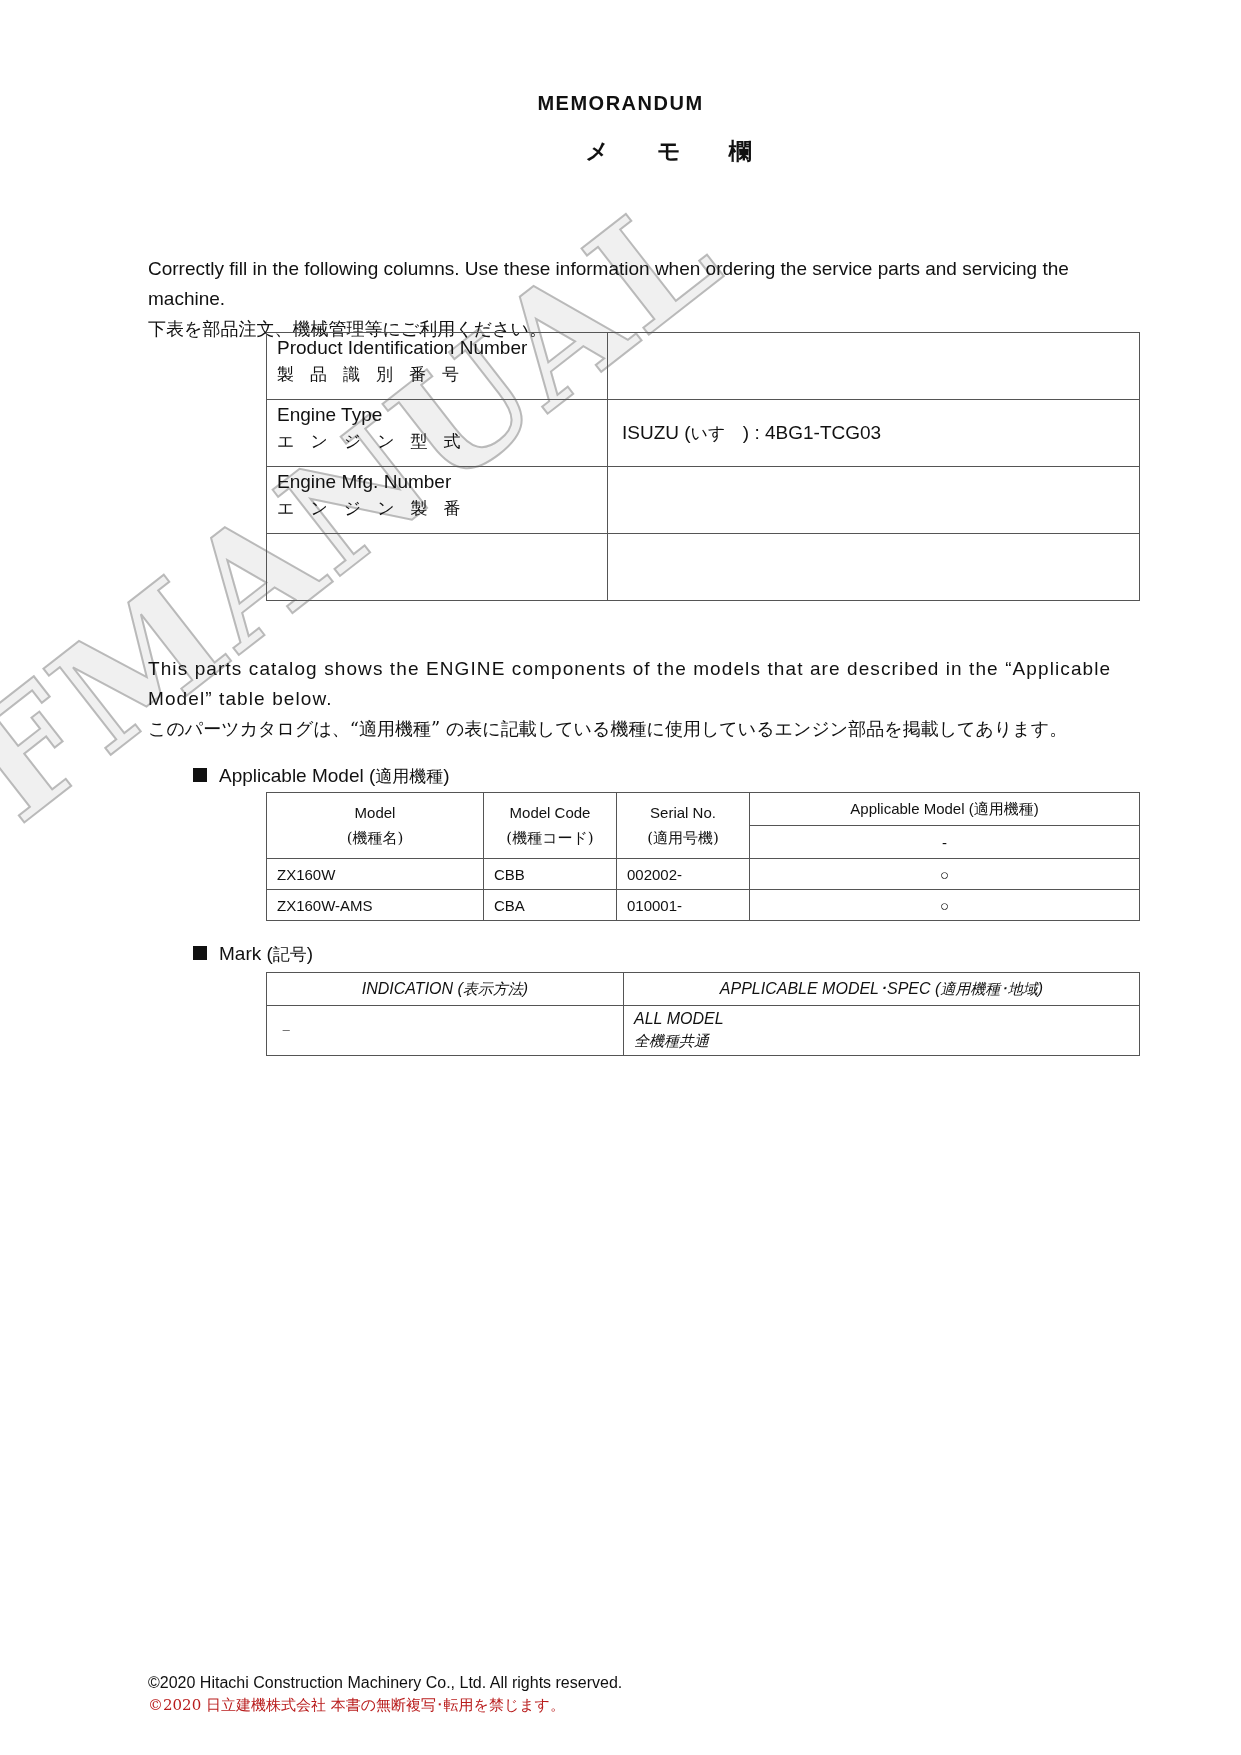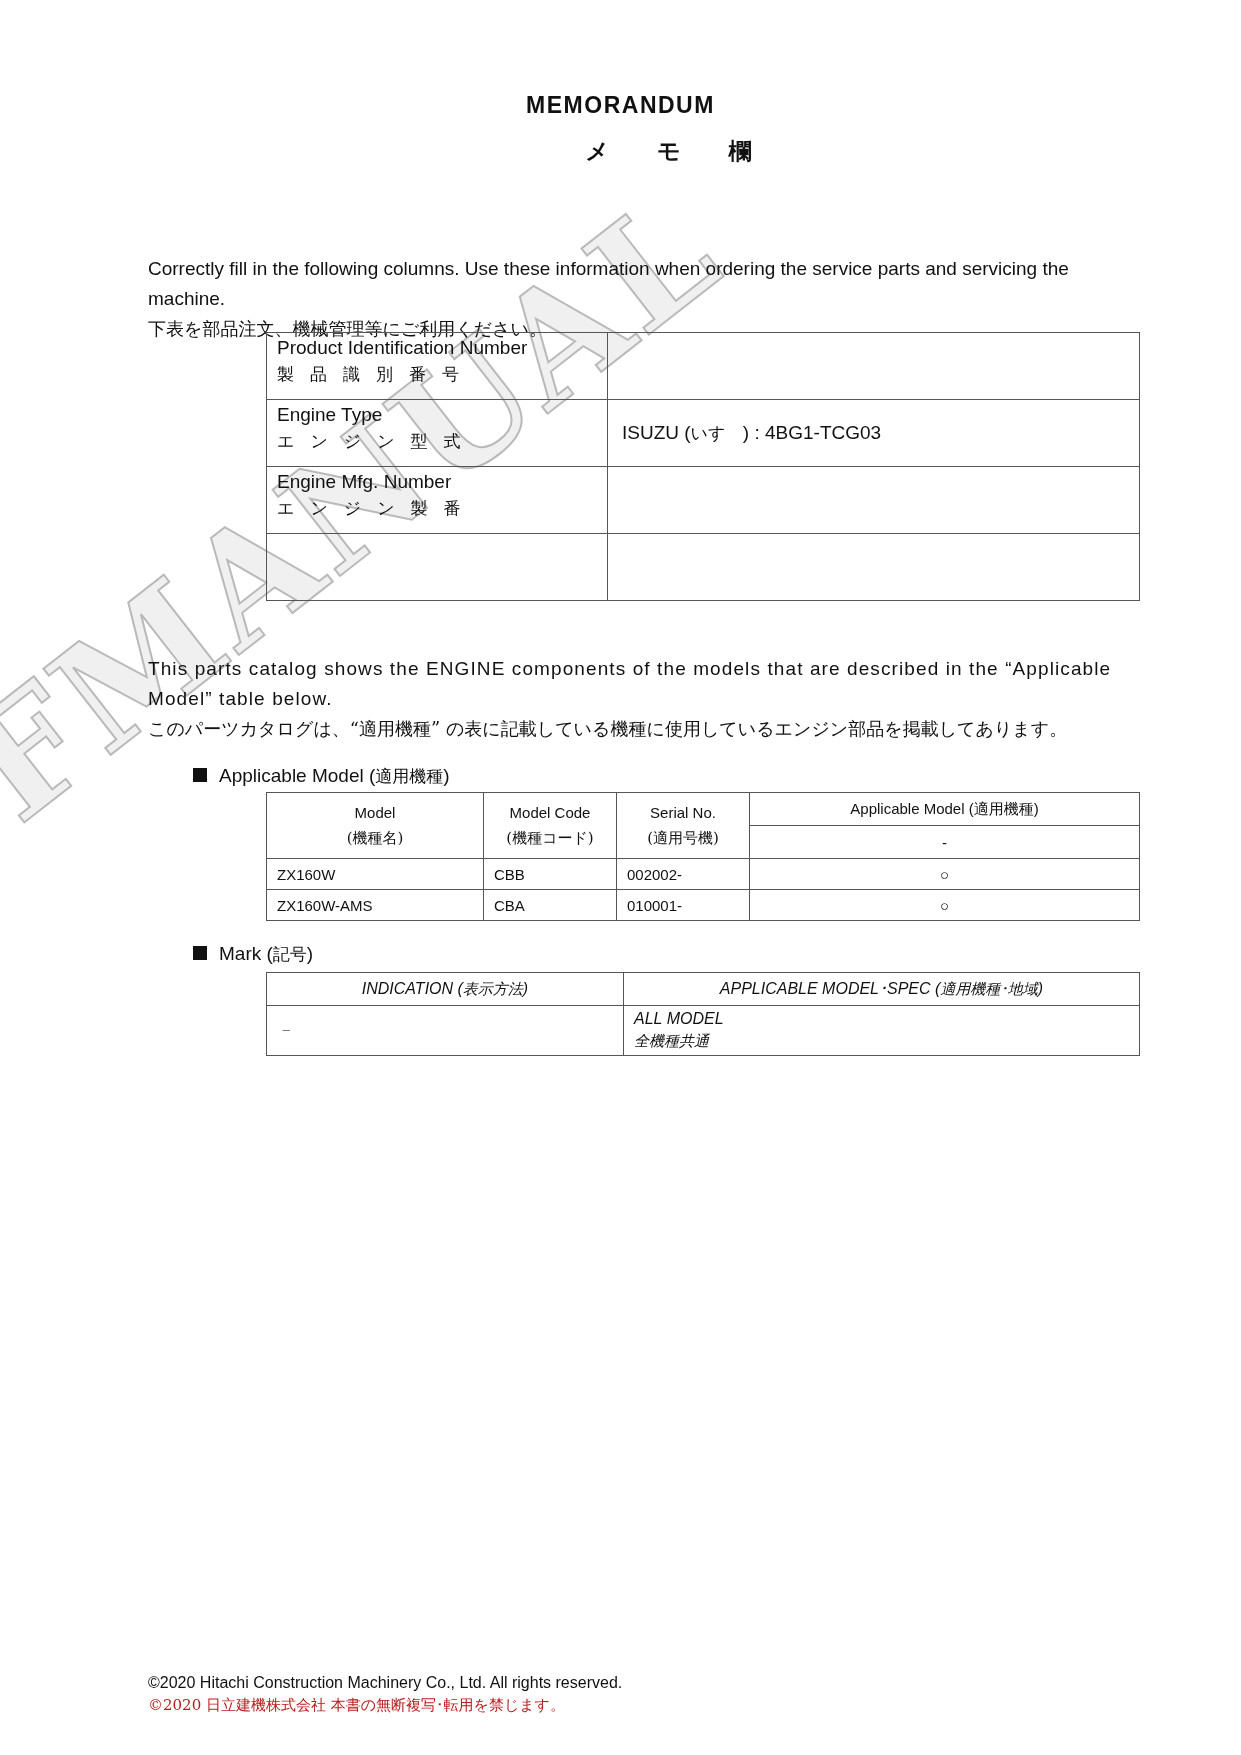--- a/index.html
+++ b/index.html
@@ -1,19 +1,19 @@
 <!DOCTYPE html>
 <html><head>
 <meta charset="utf-8">
 <style>
   html, body { margin: 0; padding: 0; background: #ffffff; }
   body { width: 1241px; height: 1755px; position: relative; overflow: hidden;
          font-family: "Liberation Sans", "DejaVu Sans", sans-serif; color: #111; }
   .title { position: absolute; top: 92px; left: 0; width: 1241px; text-align: center;
-           font-weight: bold; font-size: 23px; letter-spacing: 1.5px; }
+           font-weight: bold; font-size: 20px; letter-spacing: 1.5px; }
   .subtitle { position: absolute; top: 136px; left: 0; width: 1241px; text-align: center;
               font-weight: bold; font-size: 23px; margin-left: 48px; }
   .subtitle span { display: inline-block; margin: 0 24px; }
   .para { position: absolute; left: 148px; width: 990px; font-size: 19px; line-height: 30px; margin-top: 44px; }
   .para .jp { font-family: "DejaVu Serif", serif; font-size: 18px; }
   #intro { top: 210px; }
   #catalog { top: 610px; letter-spacing: 1.1px; }
   table { border-collapse: collapse; position: absolute; }
   td { border: 1.5px solid #555; vertical-align: top; }
   #id-table { top: 332px; left: 266px; width: 874px; }

